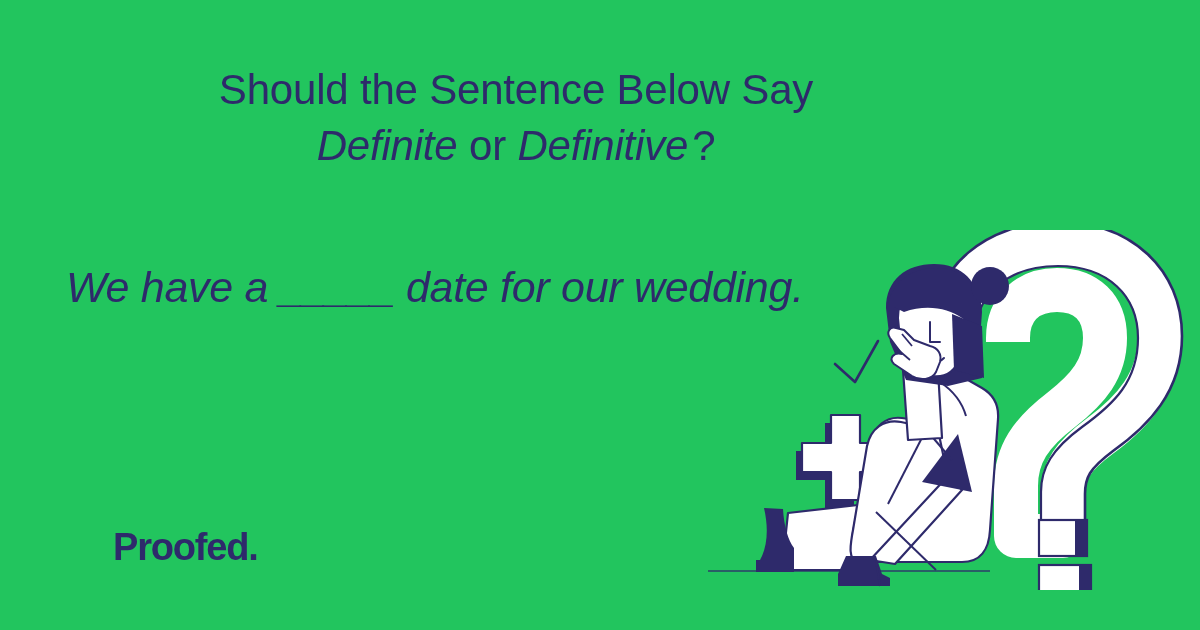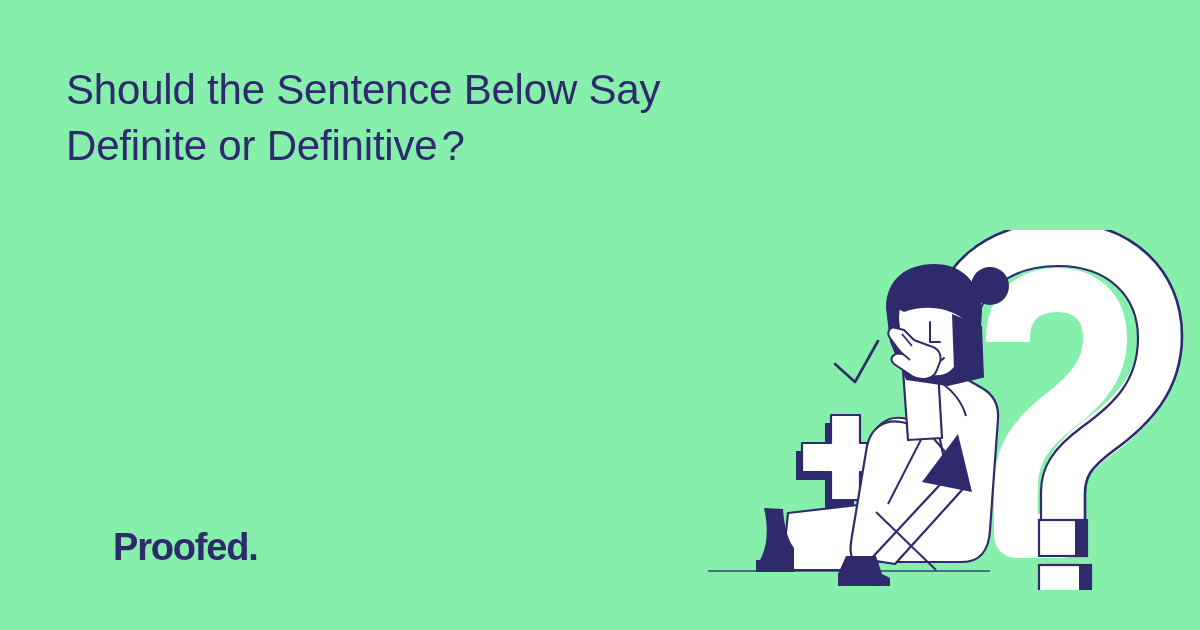--- a/index.html
+++ b/index.html
@@ -38,20 +38,21 @@
   }
   .headline-line2 {
     font-size: 42px;
     line-height: 56px;
     color: #2e2a6b;
     font-weight: 400;
     letter-spacing: -0.2px;
     white-space: nowrap;
   }
   .italic {
+    font-style: italic;
   }
   .qmark-char {
     font-style: normal;
     padding-left: 4px;
   }
 
   #sentence {
     position: absolute;
     left: 66px;
     top: 258px;
@@ -91,27 +92,28 @@
   }
   #illustration svg {
     display: block;
     width: 510px;
     height: 360px;
   }
 </style>
 </head>
 <body>
 
-<div id="card" style="background: #86efac;">
+<div id="card" style="background: #22c55e; text-align: center;">
 
   <div id="text-block">
     <div class="headline">Should the Sentence Below Say</div>
     <div class="headline-line2"><span class="italic">Definite</span><span> or </span><span class="italic">Definitive</span><span class="qmark-char">?</span></div>
   </div>
 
+  <div id="sentence"><span>We have a </span><span class="blank">_____</span><span> date for our wedding.</span></div>
 
   <div id="logo">Proofed.</div>
 
   <div id="illustration">
     <svg viewBox="0 0 510 360" xmlns="http://www.w3.org/2000/svg">
       <defs>
         <clipPath id="clipAll">
             <rect x="0" y="0" width="510" height="360"></rect>
           </clipPath>
       </defs>

